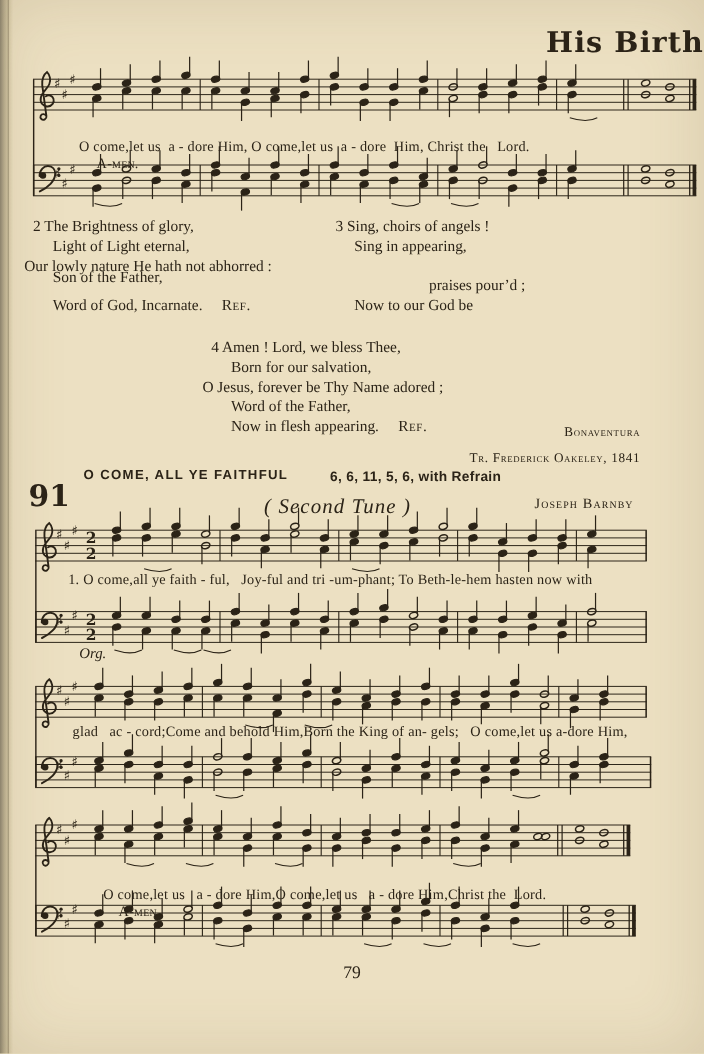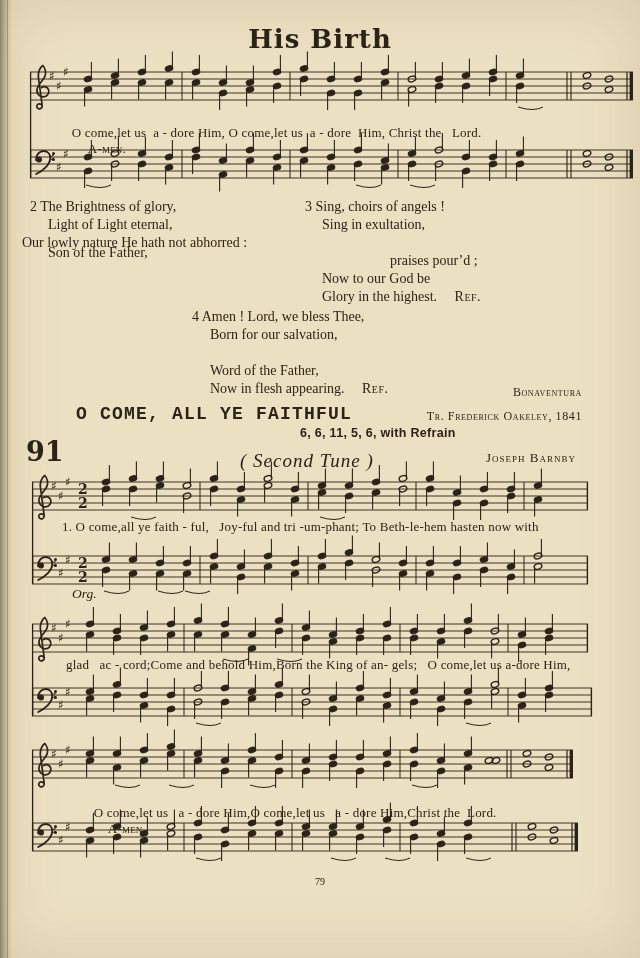--- a/index.html
+++ b/index.html
@@ -5,36 +5,36 @@
   html,body{margin:0;padding:0;background:#e8dcbc;}
   #page{position:relative;width:640px;height:958px;background:#ece0c2;overflow:hidden;
         font-family:"Liberation Serif","DejaVu Serif",serif;color:#2b2317;}
   #page::after{content:"";position:absolute;inset:0;pointer-events:none;
         box-shadow:inset 0 0 60px rgba(120,100,60,.18);}
   #spine{position:absolute;left:0;top:0;width:12px;height:100%;
         background:linear-gradient(90deg,#8f8772 0,#b9ae90 30%,#d8cca9 65%,rgba(236,224,194,0) 100%);}
   #spine-line{position:absolute;left:7px;top:0;width:1px;height:100%;background:rgba(70,60,40,.35);}
   #music-svg{position:absolute;left:0;top:0;z-index:1;}
   .txt{position:absolute;z-index:2;white-space:nowrap;}
-  #main-title{left:0;right:0;top:24px;text-align:center;font-family:"DejaVu Serif",serif;
+  #main-title{left:0;right:0;top:24px;text-align:right;font-family:"DejaVu Serif",serif;
         font-weight:700;font-size:26px;letter-spacing:1px;}
   .lyr{font-size:13px;white-space:pre;letter-spacing:.2px;}
   .sc{font-variant:small-caps;text-align:right;}
   .refl{font-variant:small-caps;margin-left:14px;letter-spacing:.5px;}
   .verse{font-size:14px;}
   .attr{font-variant:small-caps;font-size:12px;letter-spacing:.6px;text-align:right;}
   #hymn-no{left:26px;top:414px;font-family:"DejaVu Serif",serif;font-size:27px;font-weight:600;margin-top:22px;}
-  #hymn-title{left:76px;top:404px;font-family:Liberation Mono, monospace;
-        font-size:18px;font-weight:700;letter-spacing:1.2px;}
+  #hymn-title{left:76px;top:424px;font-family:Liberation Sans, sans-serif;
+        font-size:12px;font-weight:700;letter-spacing:1.2px;}
   #hymn-meter{left:300px;top:426px;font-family:"Liberation Sans","DejaVu Sans",sans-serif;
         font-size:12.5px;font-weight:700;letter-spacing:.3px;}
   #tune-label{left:240px;top:450px;font-style:italic;font-size:19px;letter-spacing:1px;}
   #composer{right:64px;top:450px;font-variant:small-caps;font-size:13px;letter-spacing:1px;}
   #org-label{left:72px;top:586px;font-style:italic;font-size:13.5px;}
-  #page-no{left:0;right:0;top:876px;text-align:center;font-size:10px;}
+  #page-no{left:0;right:0;top:876px;text-align:center;font-size:16px;}
 </style>
 </head>
 <body>
 
 <div id="page">
   <div id="spine"></div>
   <div id="spine-line"></div>
 
   <svg id="music-svg" width="640" height="958">
       <g>
@@ -780,32 +780,33 @@
 
   <div class="txt lyr" style="left:58px;top:109px;">
     <span>O come,let us  a - dore Him, O come,let us  a - dore  Him, Christ the   Lord.</span>
     <span class="sc" style="margin-left:16px;">A-men.</span>
   </div>
 
   <div class="txt verse" style="left:30px;top:199px;">2 The Brightness of glory,</div>
   <div class="txt verse" style="left:48px;top:217px;">Light of Light eternal,</div>
   <div class="txt verse" style="left:22px;top:235px;">Our lowly nature He hath not abhorred :</div>
   <div class="txt verse" style="left:48px;top:245px;">Son of the Father,</div>
+  <div class="txt verse" style="left:48px;top:271px;">
+    <span>Word of God, Incarnate.</span>
+    <span class="refl">Ref.</span>
+  </div>
 
   <div class="txt verse" style="left:305px;top:199px;">3 Sing, choirs of angels !</div>
-  <div class="txt verse" style="left:322px;top:217px;">Sing in exultation,</div>
+  <div class="txt verse" style="left:322px;top:217px;">Sing in appearing,</div>
   <div class="txt verse" style="left:390px;top:253px;">praises pour’d ;</div>
   <div class="txt verse" style="left:322px;top:271px;">Now to our God be</div>
-  <div class="txt verse" style="left:322px;top:289px;">
-    <span>Glory in the highest.</span>
-    <span class="refl">Ref.</span>
-  </div>
 
   <div class="txt verse" style="left:192px;top:309px;">4 Amen ! Lord, we bless Thee,</div>
   <div class="txt verse" style="left:210px;top:327px;">Born for our salvation,</div>
+  <div class="txt verse" style="left:184px;top:345px;">O Jesus, forever be Thy Name adored ;</div>
   <div class="txt verse" style="left:210px;top:363px;">Word of the Father,</div>
   <div class="txt verse" style="left:210px;top:381px;">
     <span>Now in flesh appearing.</span>
     <span class="refl">Ref.</span>
   </div>
 
   <div class="txt attr" style="right:58px;top:385px;">Bonaventura</div>
   <div class="txt attr" style="right:58px;top:409px;margin-left:38px;">Tr. Frederick Oakeley, 1841</div>
 
   <div id="hymn-no" class="txt">91</div>

